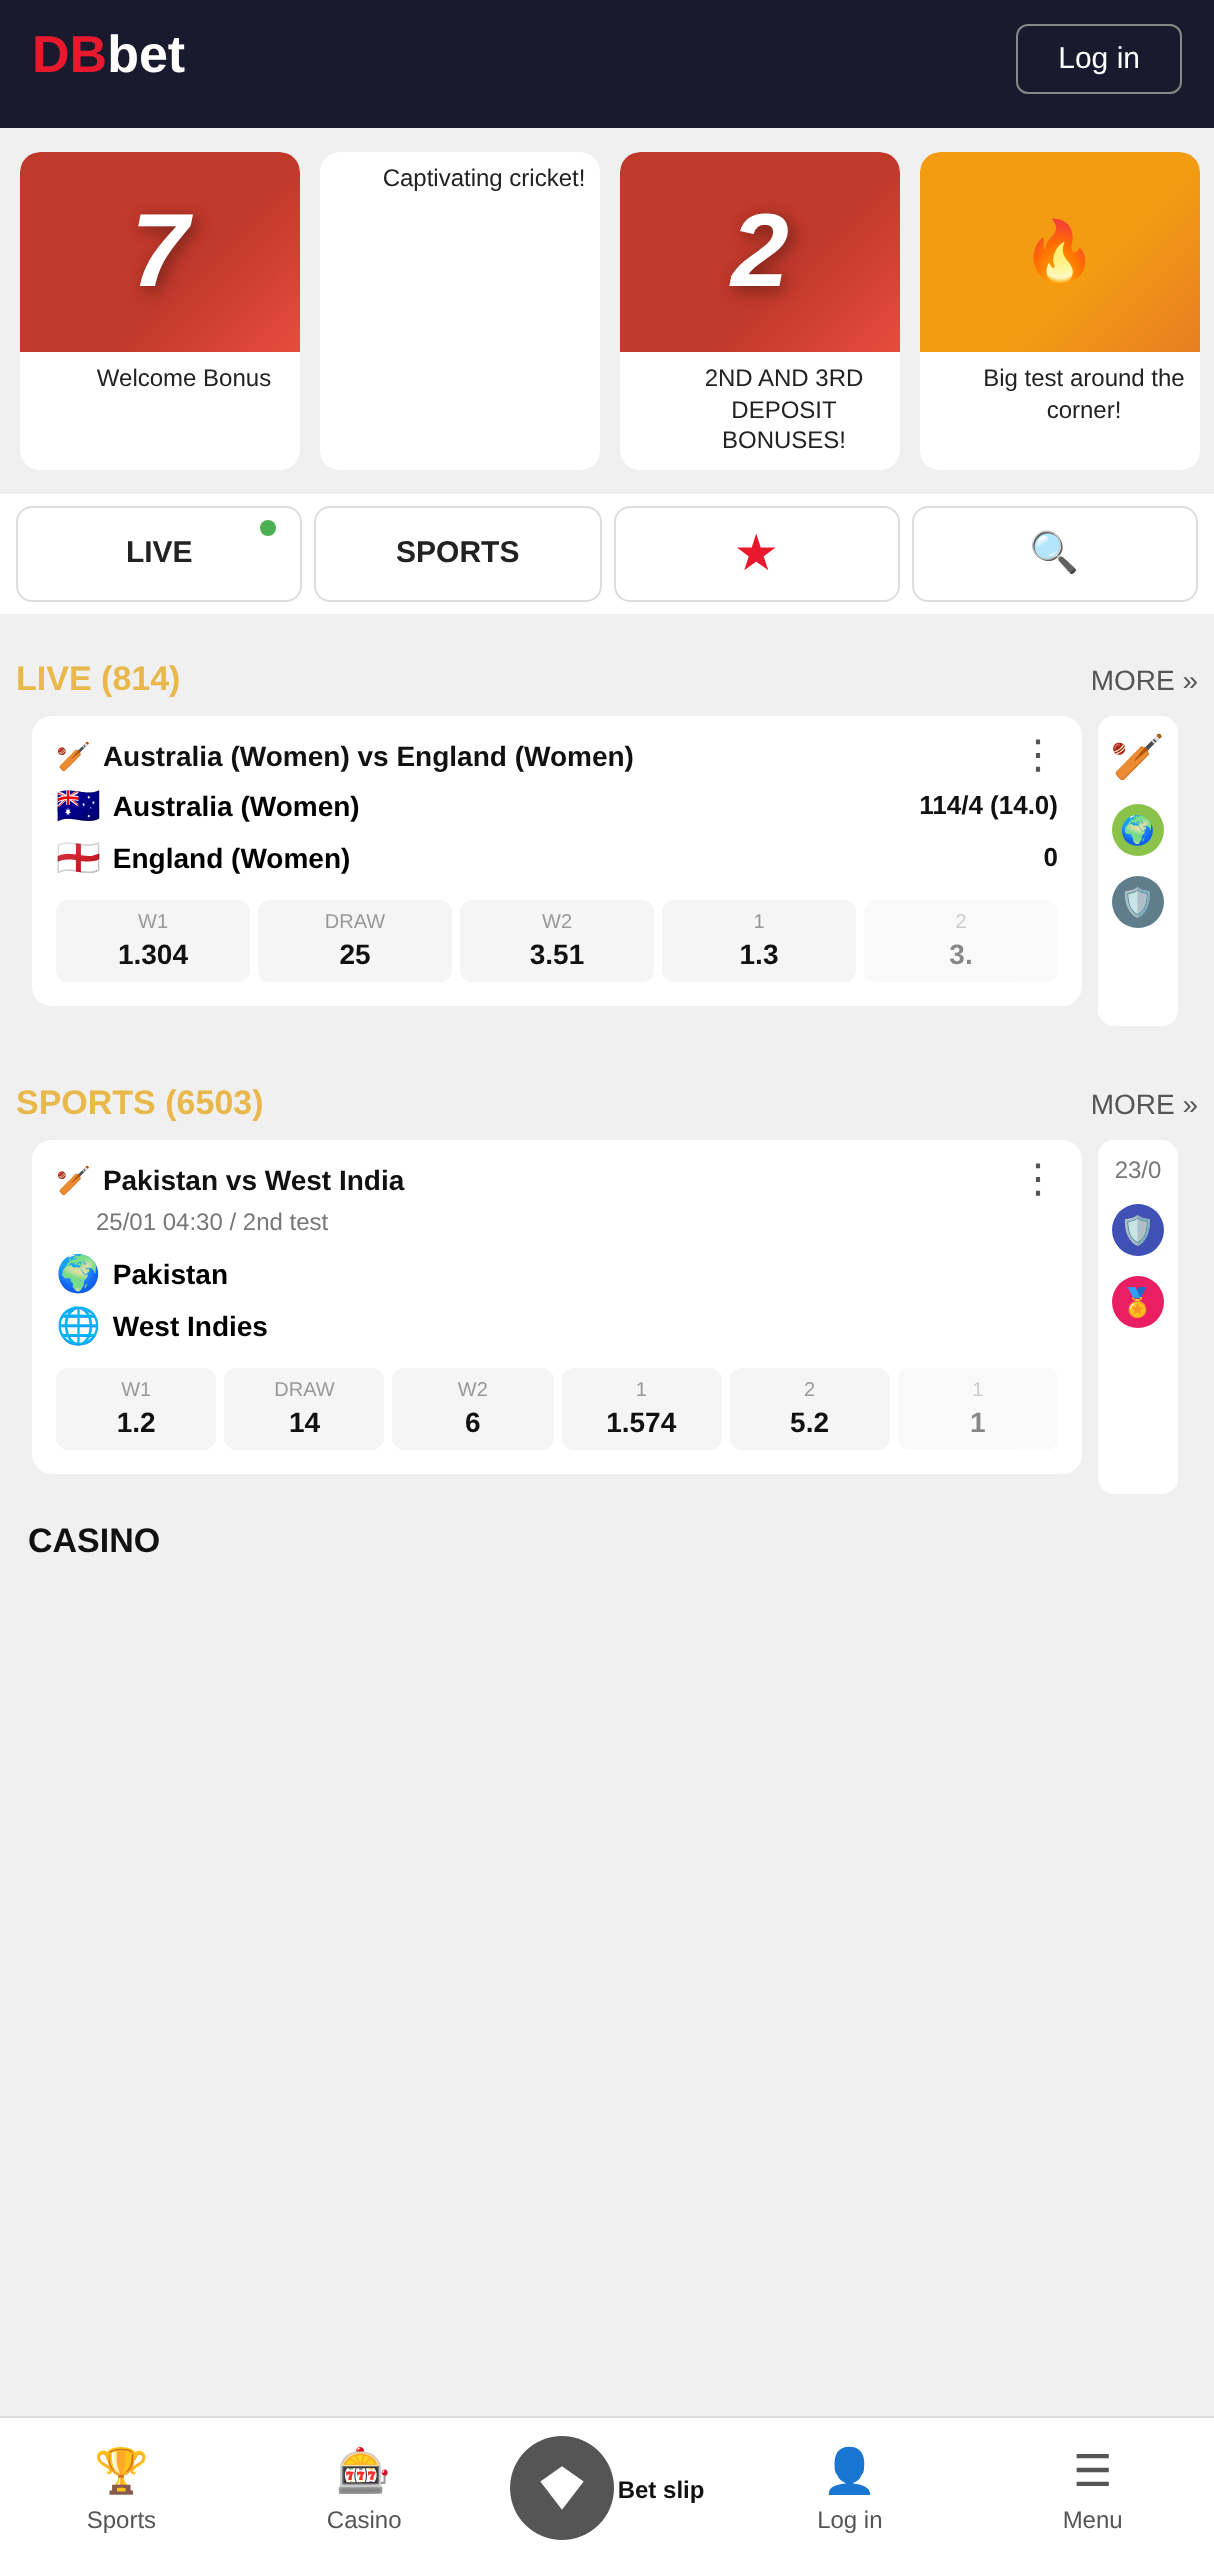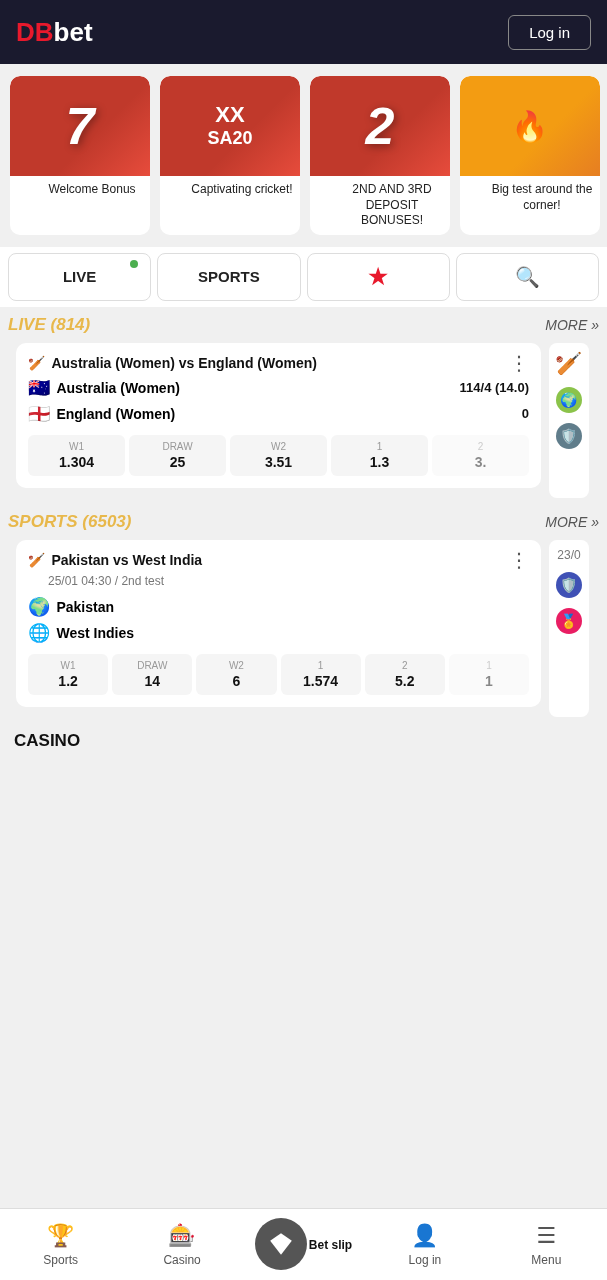--- a/index.html
+++ b/index.html
@@ -9,21 +9,21 @@
       background: #f0f0f0;
       width: 607px;
       min-height: 1280px;
       overflow-x: hidden;
     }
 
     
     .header {
       background: #1a1a2e;
       display: flex;
-      align-items: center;
+      align-items: flex-start;
       justify-content: space-between;
       padding: 12px 16px;
       height: 64px;
     }
     .logo {
       display: flex;
       align-items: center;
       font-size: 26px;
       font-weight: 900;
     }
@@ -155,23 +155,22 @@
       position: absolute;
       top: 6px;
       right: 12px;
     }
 
     
     .section-header {
       display: flex;
       align-items: center;
       justify-content: space-between;
-      padding: 8px 14px 8px;
+      padding: 23px 14px 8px;
       background: #f0f0f0;
-      font-style: italic;
     }
     .section-title {
       font-size: 17px;
       font-weight: 800;
       color: #111;
     }
     .section-title span {
       color: #e8b84b;
       font-weight: 700;
     }
@@ -370,24 +369,20 @@
 <div class="promo-section">
 
   <div class="promo-card">
     <div class="promo-image promo-img-1">
       <span class="num-7">7</span>
     </div>
     <div class="promo-label">Welcome Bonus</div>
   </div>
 
   <div class="promo-card">
-    <div class="promo-image promo-img-2" style="flex-direction:column;gap:2px;">
-      <span class="xx-text">XX</span>
-      <span class="sa20-text">SA20</span>
-    </div>
     <div class="promo-label">Captivating cricket!</div>
   </div>
 
   <div class="promo-card">
     <div class="promo-image promo-img-3">
       <span class="num-2">2</span>
     </div>
     <div class="promo-label">2ND AND 3RD DEPOSIT BONUSES!</div>
   </div>
 

